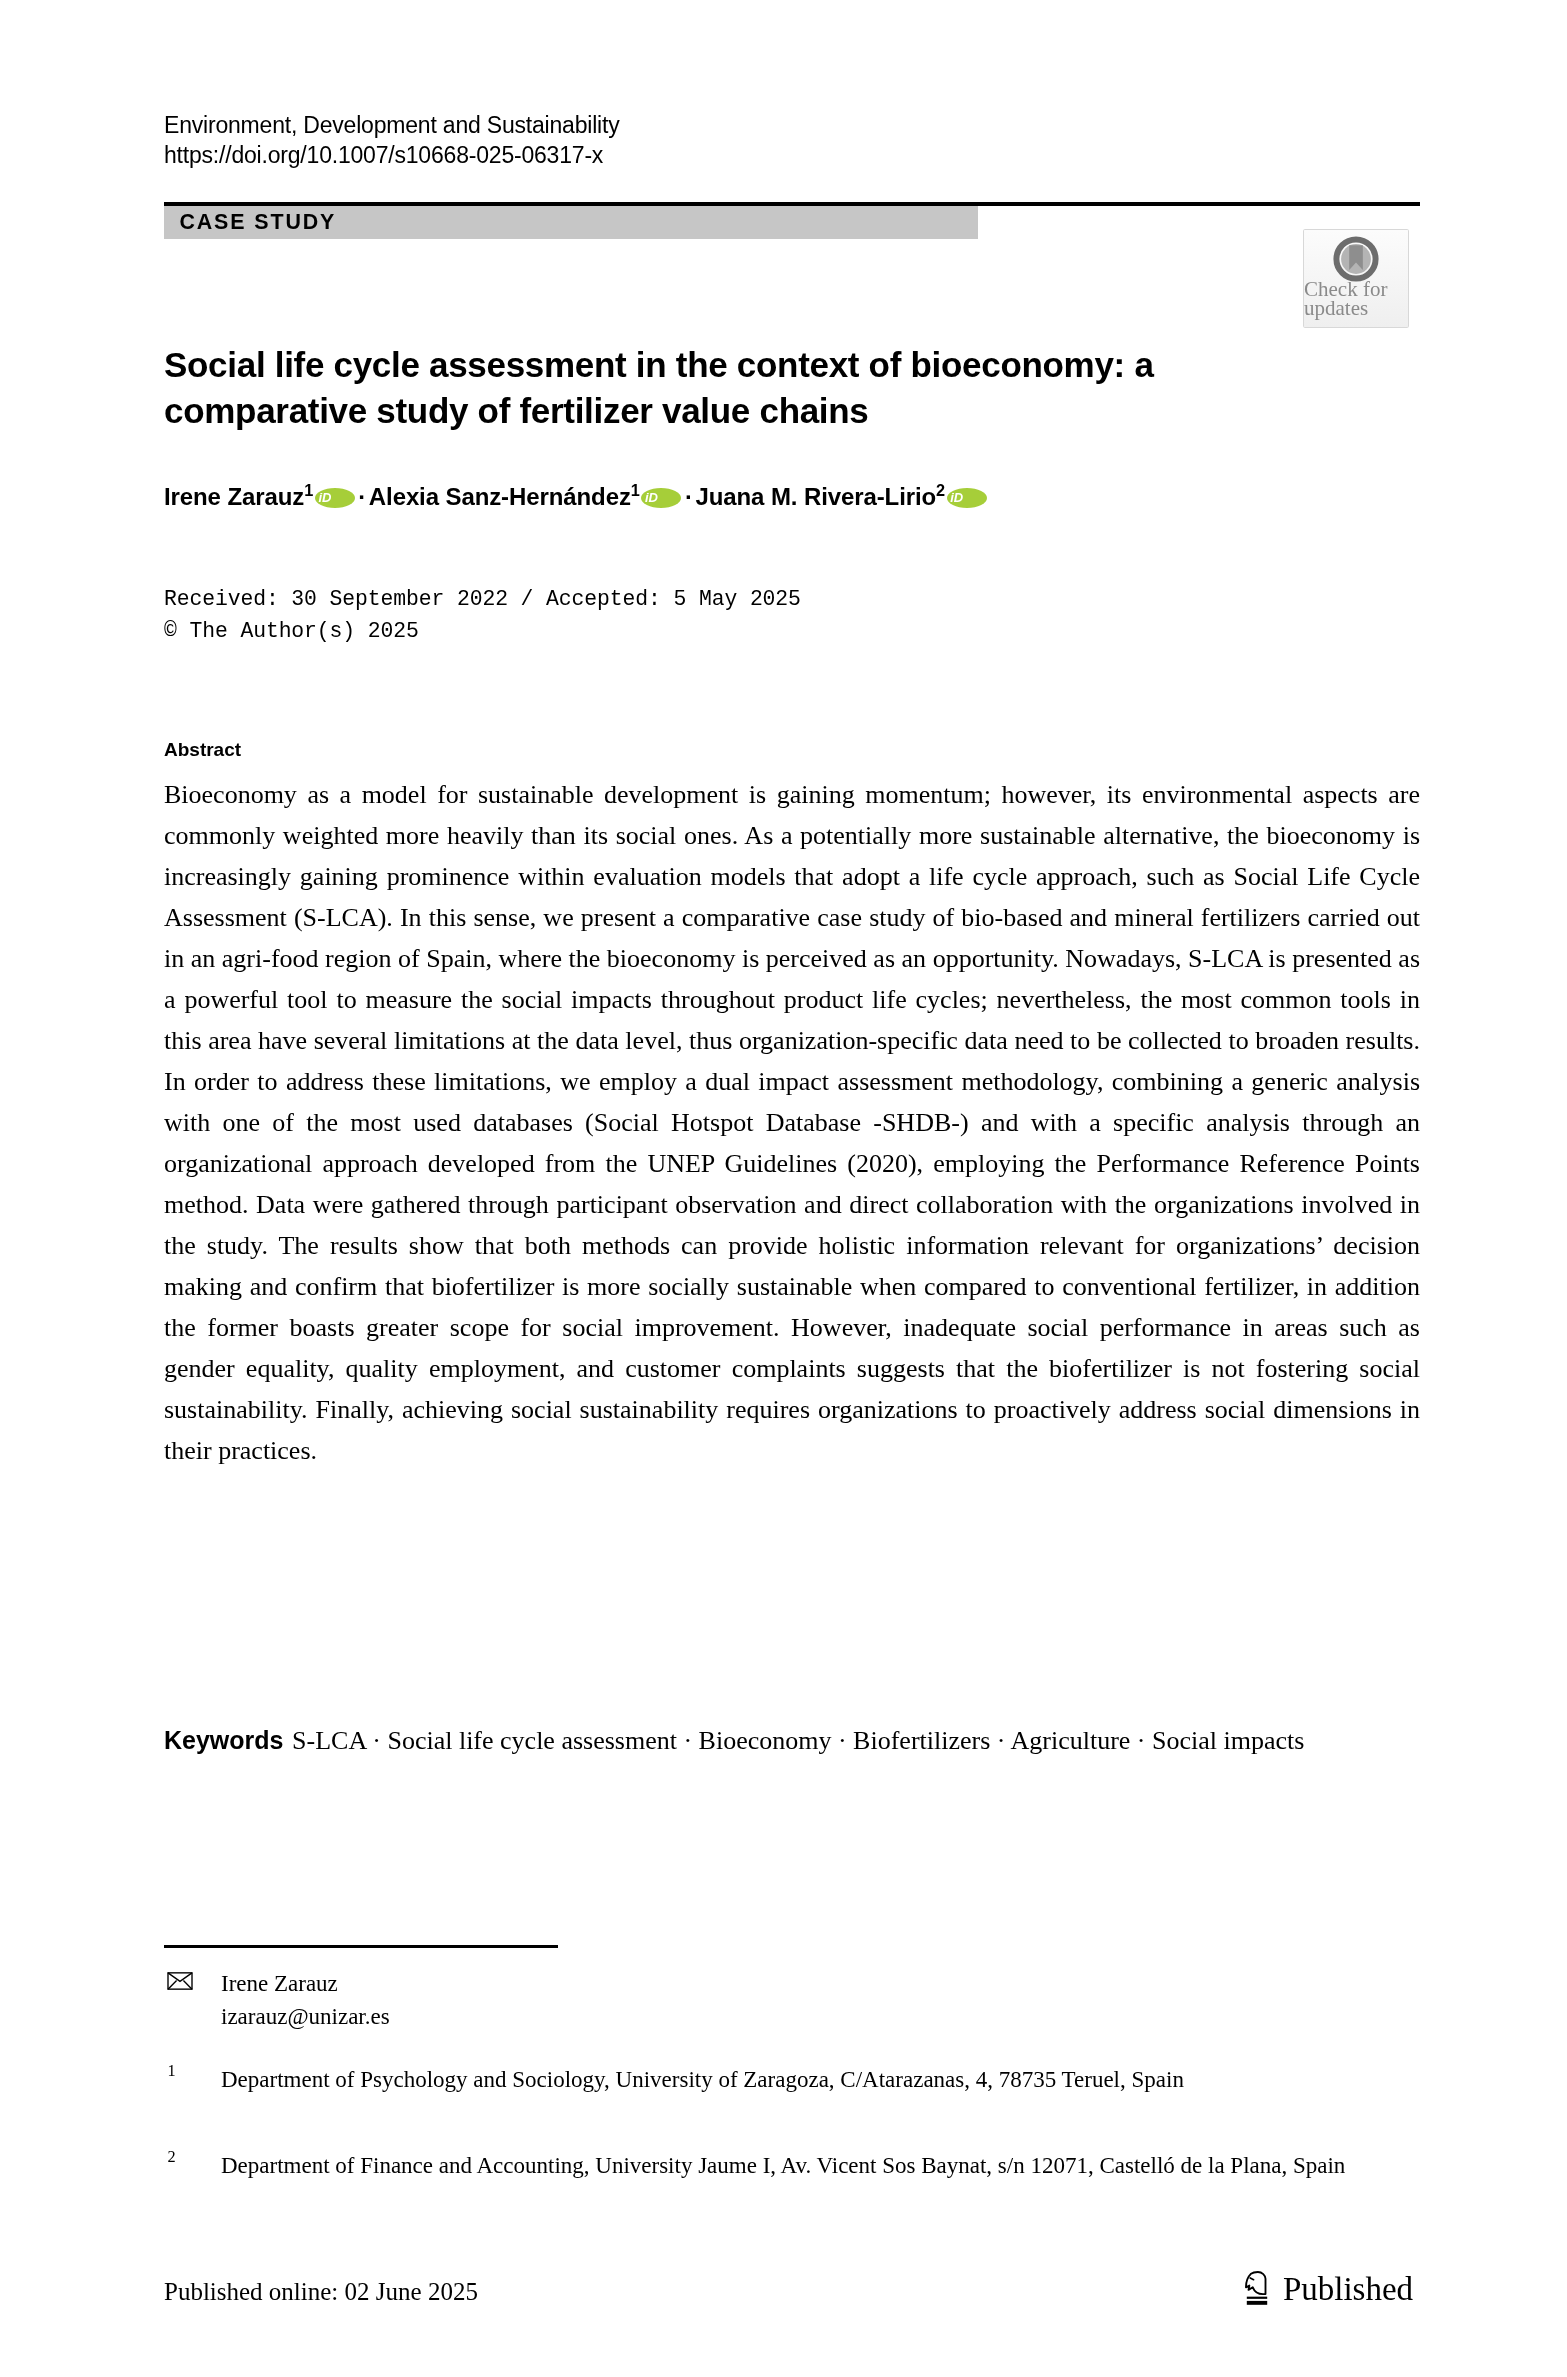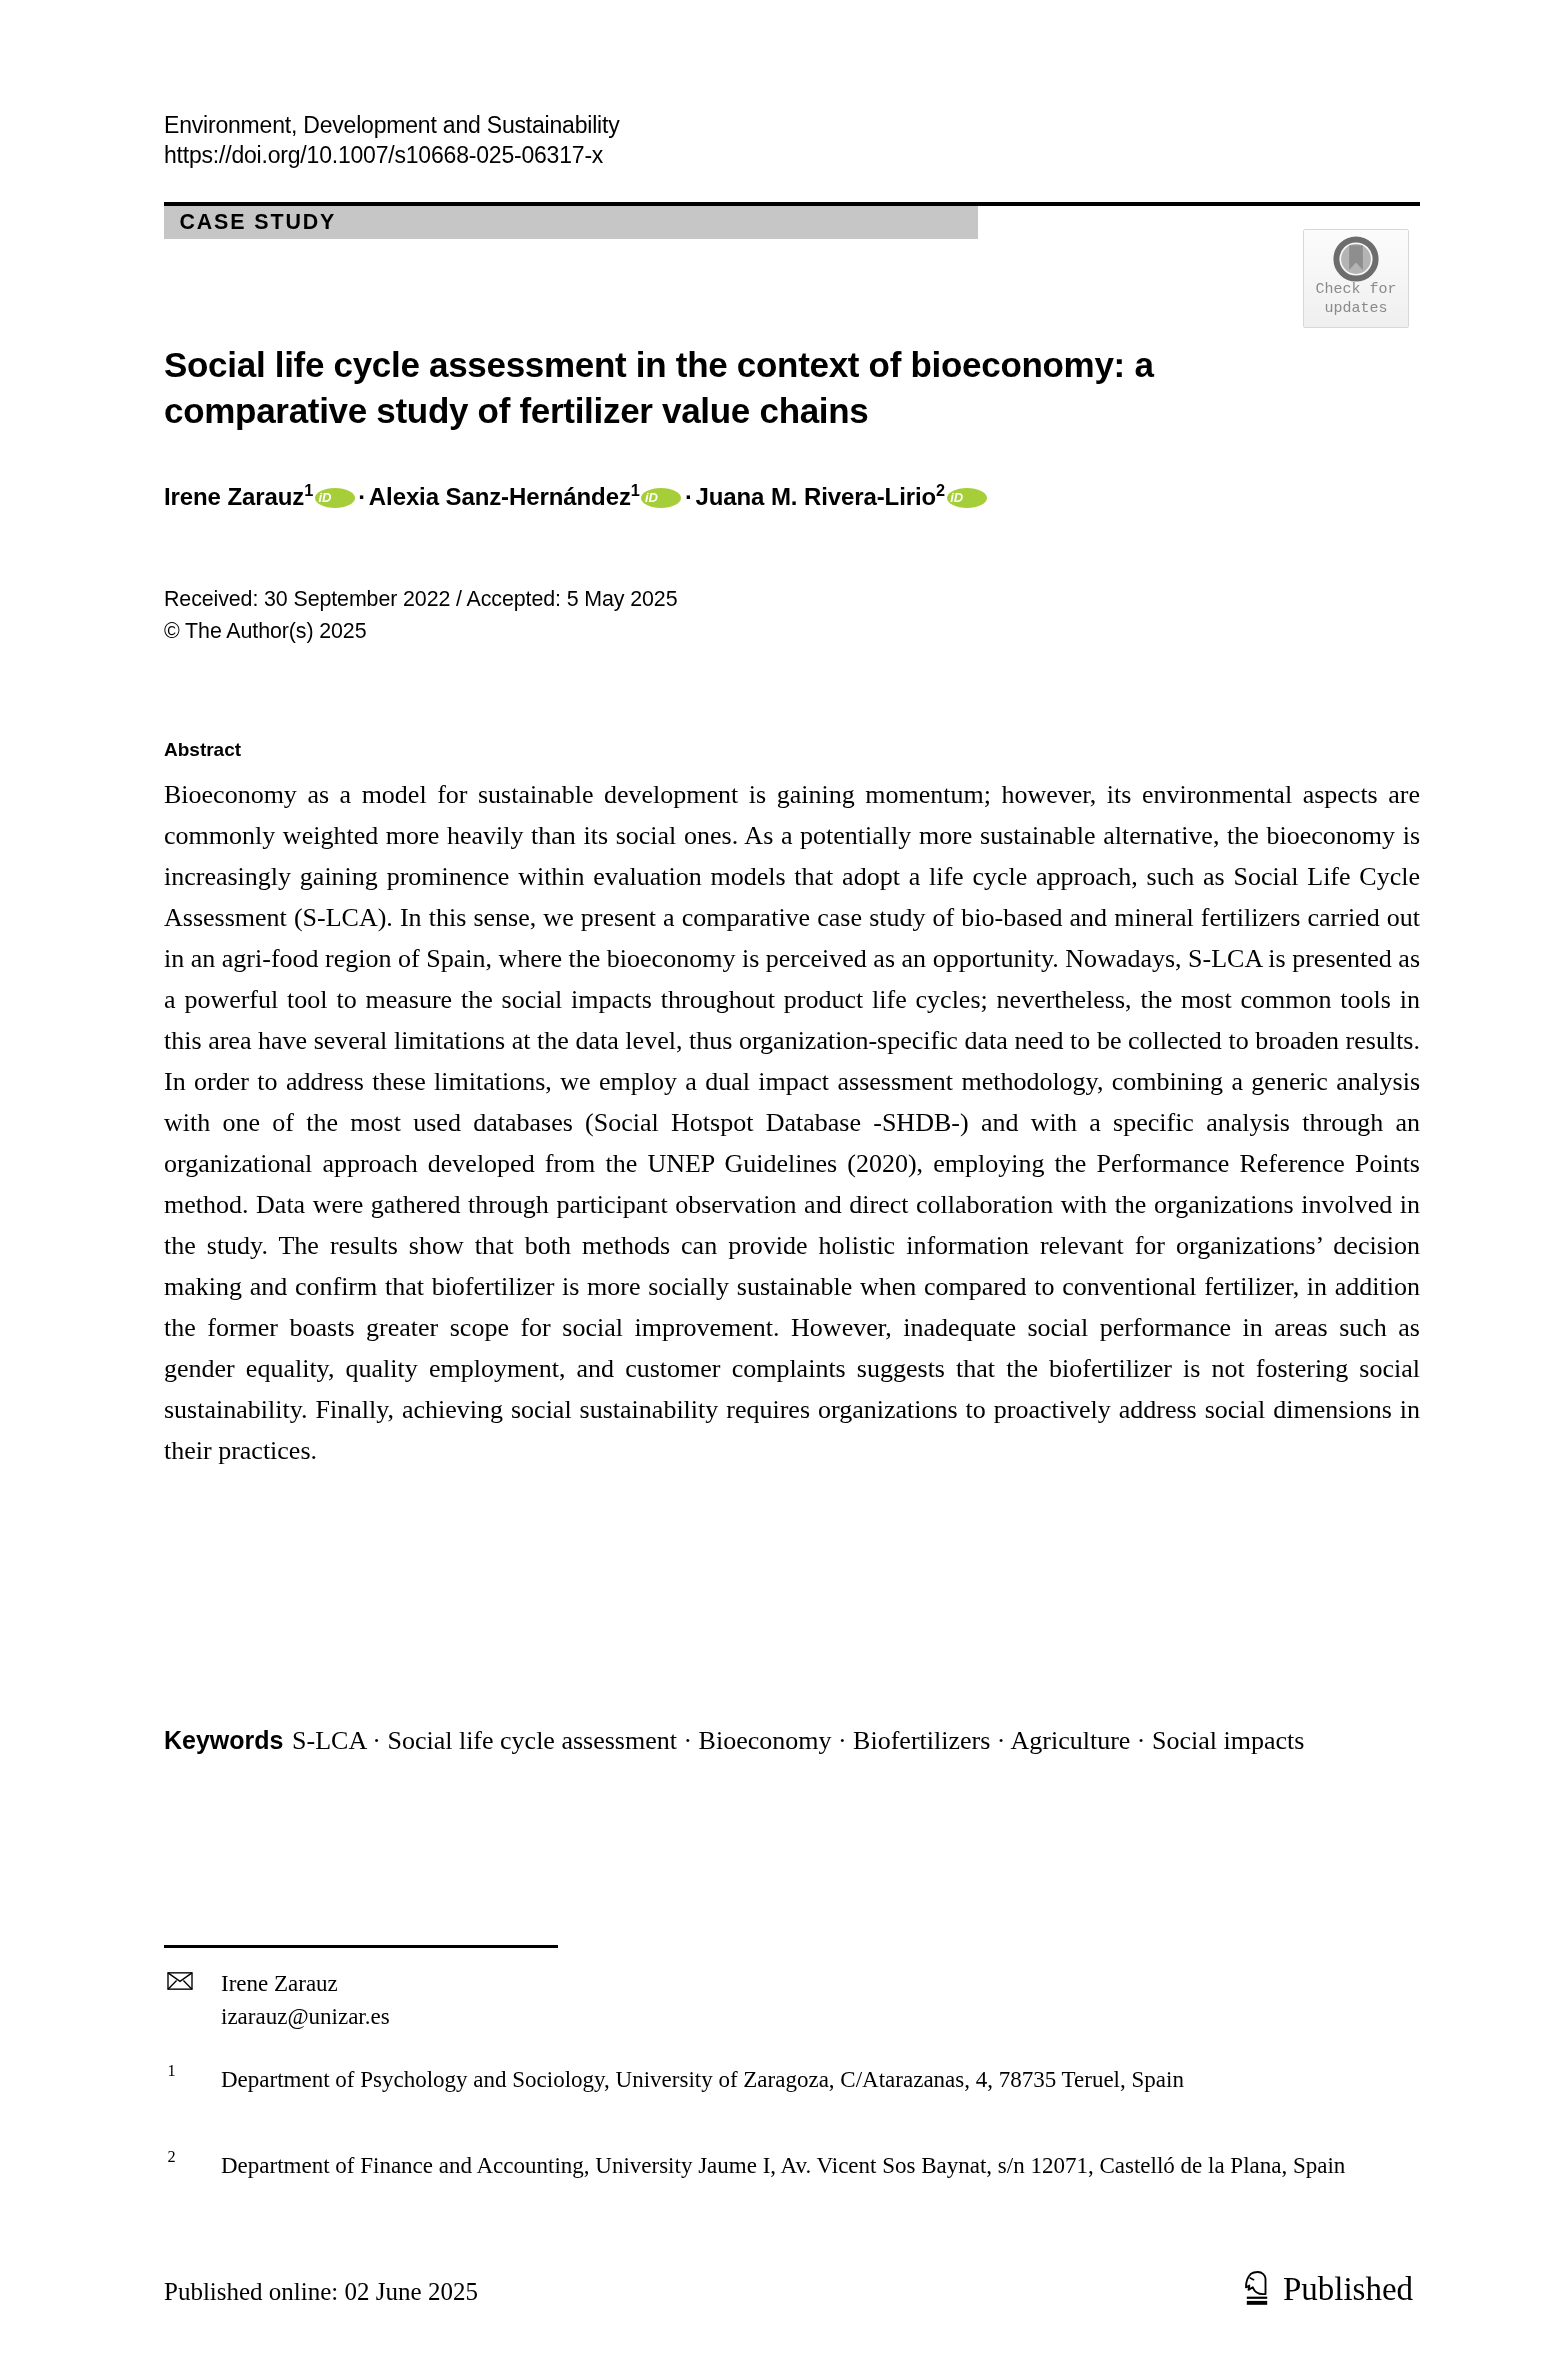--- a/index.html
+++ b/index.html
@@ -89,23 +89,23 @@
     top: 6px;
     transform: translateX(-50%);
     width: 46px;
     height: 46px;
   }
   .crossmark-text {
     position: absolute;
     left: 0;
     right: 0;
     top: 50px;
-    text-align: center;
-    font-family: Liberation Mono, monospace;
-    font-size: 15px;
+    text-align: left;
+    font-family: Liberation Serif, serif;
+    font-size: 21px;
     line-height: 19px;
     color: #8a8a8a;
   }
 
   
   .title {
     position: absolute;
     left: 0;
     top: 319px;
     width: 1148px;
@@ -164,21 +164,21 @@
     font-weight: 700;
     padding: 0 2.6px;
   }
 
   
   .dates {
     position: absolute;
     left: 0;
     top: 583px;
     width: 1028px;
-    font-family: Liberation Sans, sans-serif;
+    font-family: Liberation Mono, monospace;
     font-size: 21.4px;
     line-height: 32px;
     letter-spacing: -0.1px;
     color: #000;
   }
 
   
   .abstract-heading {
     position: absolute;
     left: 0;

